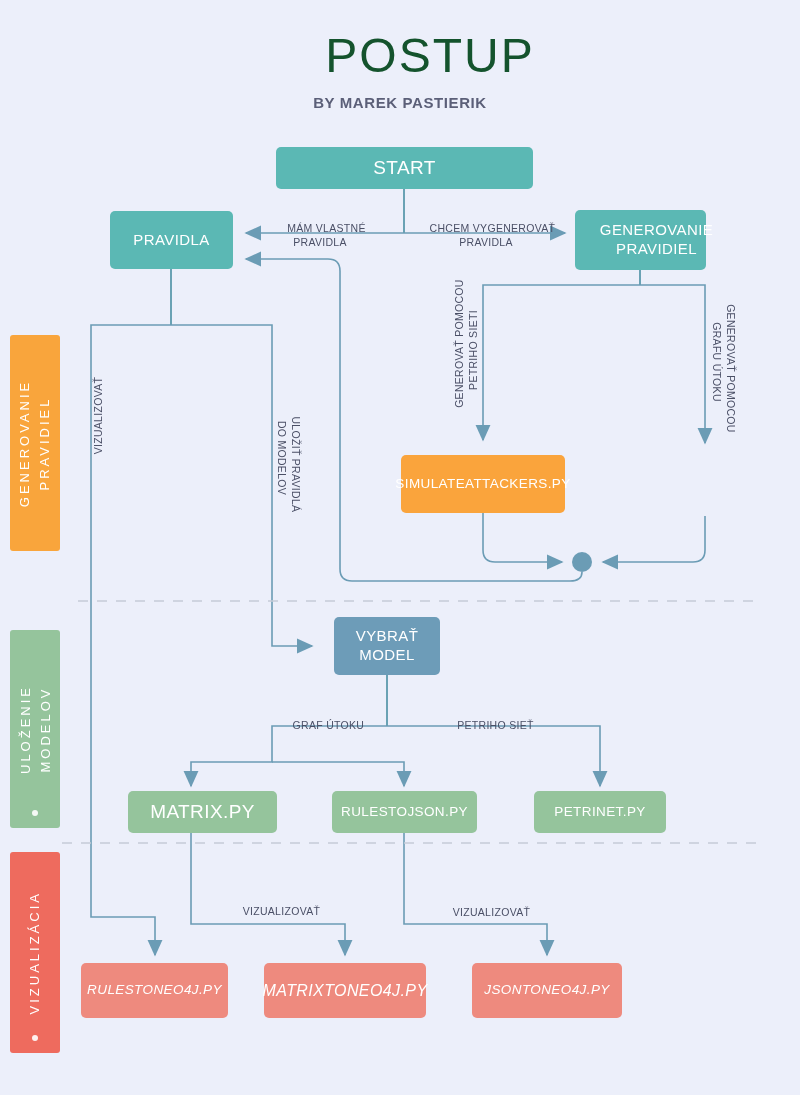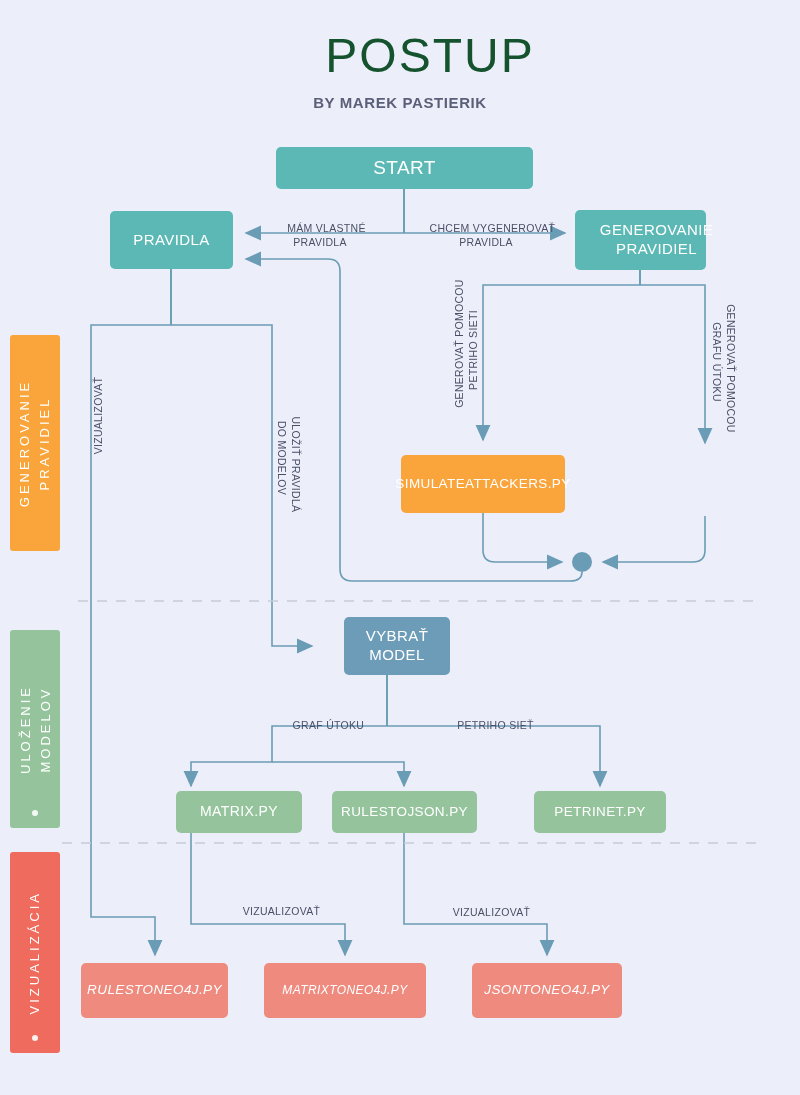--- a/index.html
+++ b/index.html
@@ -133,42 +133,42 @@
   <div class="node n-teal" style="left:575px;top:210px;width:131px;height:60px;">
     <span style="white-space:pre-line;margin-left:32px;">GENEROVANIE
 PRAVIDIEL</span>
   </div>
 
   <div class="node n-orange" style="left:401px;top:455px;width:164px;height:58px;font-size:13.5px;">
     <span>SIMULATEATTACKERS.PY</span>
   </div>
 
 
-  <div class="node n-slate" style="left:344px;top:617px;width:106px;height:58px;">
+  <div class="node n-slate" style="left:334px;top:617px;width:106px;height:58px;">
     <span style="white-space:pre-line;">VYBRAŤ
 MODEL</span>
   </div>
 
-  <div class="node n-green" style="left:128px;top:791px;width:126px;height:42px;font-size:14px;margin-left:48px;">
+  <div class="node n-green" style="left:128px;top:791px;width:149px;height:42px;font-size:19px;">
     <span>MATRIX.PY</span>
   </div>
 
   <div class="node n-green" style="left:332px;top:791px;width:145px;height:42px;font-size:13.5px;">
     <span>RULESTOJSON.PY</span>
   </div>
 
   <div class="node n-green" style="left:534px;top:791px;width:132px;height:42px;font-size:13.5px;">
     <span>PETRINET.PY</span>
   </div>
 
   <div class="node n-red" style="left:81px;top:963px;width:147px;height:55px;font-size:13.5px;">
     <span>RULESTONEO4J.PY</span>
   </div>
 
-  <div class="node n-red" style="left:264px;top:963px;width:162px;height:55px;font-size:12px;">
+  <div class="node n-red" style="left:264px;top:963px;width:162px;height:55px;font-size:16px;">
     <span>MATRIXTONEO4J.PY</span>
   </div>
 
   <div class="node n-red" style="left:472px;top:963px;width:150px;height:55px;font-size:13.5px;">
     <span>JSONTONEO4J.PY</span>
   </div>
 
   <div class="edge-label" style="left:262px;top:207px;width:116px;">
     <span>MÁM VLASTNÉ
 PRAVIDLA</span>

